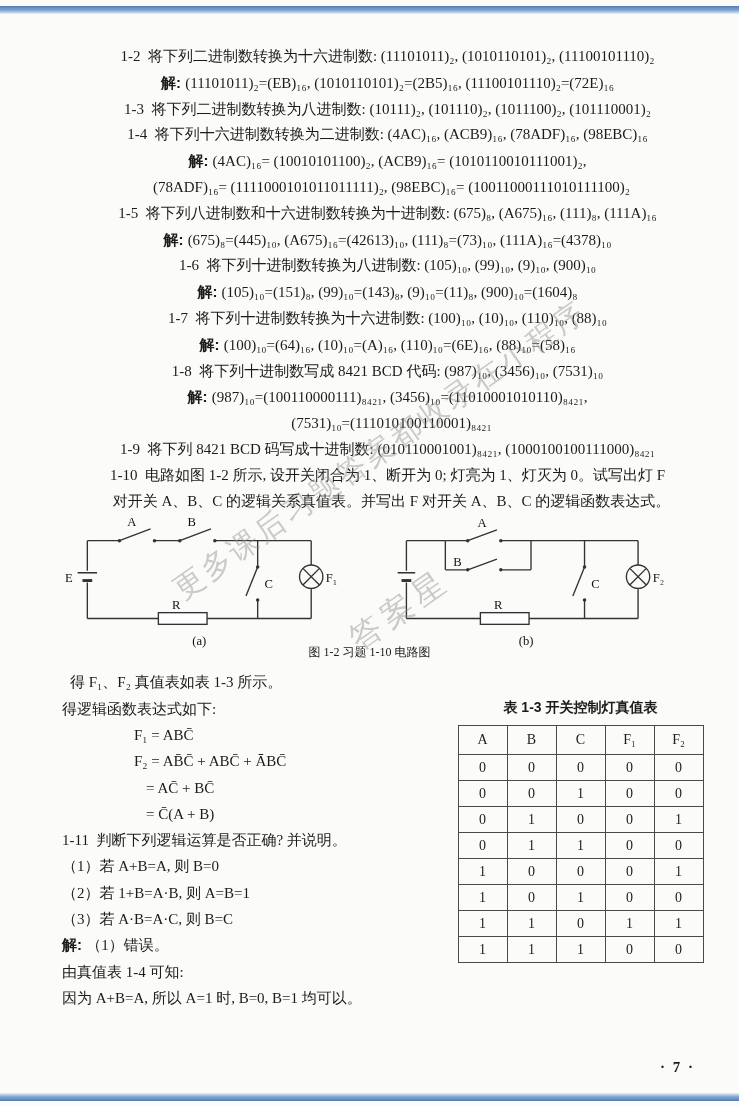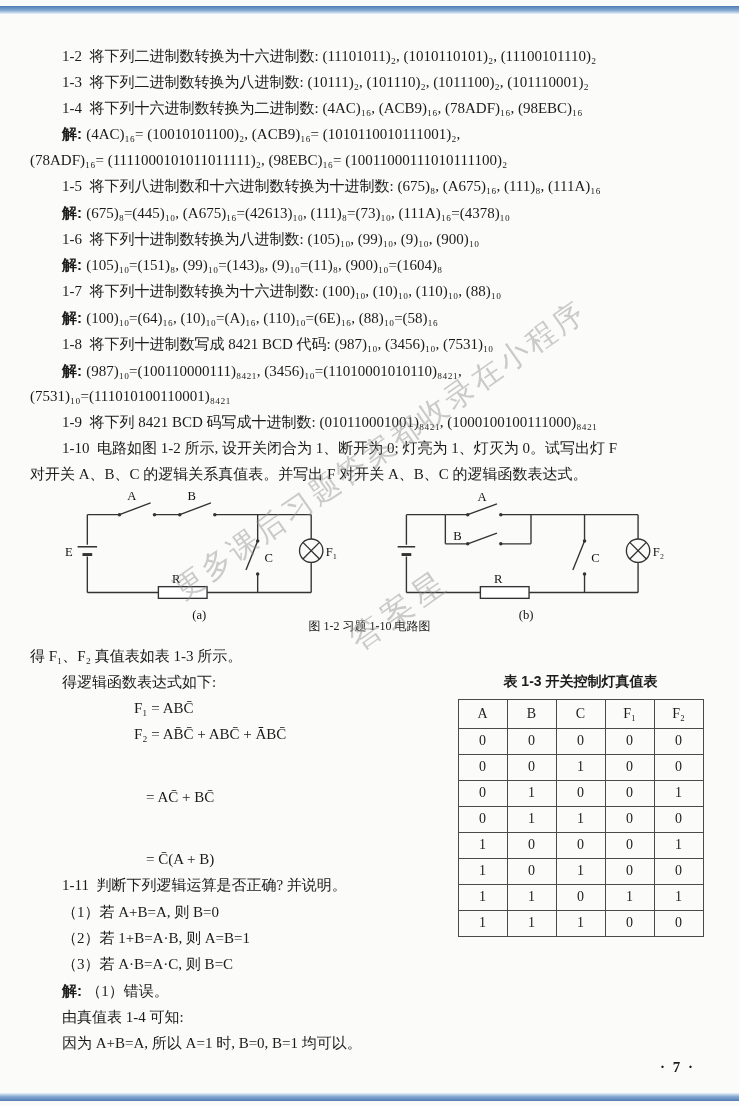--- a/index.html
+++ b/index.html
@@ -2,34 +2,34 @@
 <html><head>
 <meta charset="utf-8">
 <style>
   html,body{margin:0;padding:0;background:#ffffff;}
   .page{position:relative;width:739px;height:1106px;background:#fbfbf9;overflow:hidden;
         font-family:"Liberation Serif","DejaVu Serif",serif;color:#1b1b1b;}
   .rule-top{position:absolute;top:6px;left:0;width:100%;height:8px;
         background:linear-gradient(180deg,#4f7bb5 0%,#86a9d1 55%,#e9f1f9 100%);}
   .rule-bottom{position:absolute;bottom:5px;left:0;width:100%;height:8px;
         background:linear-gradient(0deg,#4f7bb5 0%,#86a9d1 55%,#e9f1f9 100%);}
-  .content-top{margin:44px 26px 0 30px;}
+  .content-top{margin:44px 26px 0 30px;text-align:center;}
   .line{margin:0;font-size:15px;line-height:25.8px;white-space:pre-wrap;}
   .ind{padding-left:32px;}
-  .flush{padding-left:0;}
+  .flush{padding-left:0;margin-left:40px;}
   b.ans{font-family:"Liberation Sans","DejaVu Sans",sans-serif;font-weight:700;}
   .figure{margin-top:2px;text-align:center;}
   .circuits{display:flex;justify-content:center;align-items:flex-start;gap:30px;}
   .fig-caption{font-size:12px;margin-top:-4px;}
   svg text{font-family:"Liberation Serif","DejaVu Serif",serif;}
   .lower{display:flex;margin:8px 26px 0 30px;}
   .lower-left{width:412px;}
   .lower-left .line{line-height:26.3px;}
   .formula{padding-left:104px;}
-  .formula-eq{padding-left:116px;margin-top:36px;}
+  .formula-eq{padding-left:116px;}
   .lower-right{flex:1;margin-left:6px;}
   .tt-title{margin:30px 0 8px;font-weight:700;font-size:14px;text-align:center;
         font-family:"Liberation Sans","DejaVu Sans",sans-serif;}
   table.tt{border-collapse:collapse;margin:0 auto;}
   .tt th,.tt td{border:1px solid #4a4a4a;width:48px;text-align:center;
         font-size:14px;font-weight:normal;padding:0;}
   .tt th{height:28px;}
   .tt td{height:25px;}
   .page-num{position:absolute;right:44px;bottom:30px;font-size:15px;font-weight:700;letter-spacing:2px;}
   .watermark{position:absolute;z-index:4;pointer-events:none;color:#8f8f8f;opacity:0.45;
@@ -42,20 +42,21 @@
 <body>
 
 <div class="page">
   <div class="rule-top"></div>
 
   <div class="watermark wm1">更多课后习题答案都收录在小程序</div>
   <div class="watermark wm2">答案星</div>
 
   <div class="content-top">
       <p class="line ind">1-2  将下列二进制数转换为十六进制数: (11101011)₂, (1010110101)₂, (11100101110)₂</p>
+      <p class="line ind"><b class="ans">解: </b>(11101011)₂=(EB)₁₆, (1010110101)₂=(2B5)₁₆, (11100101110)₂=(72E)₁₆</p>
       <p class="line ind">1-3  将下列二进制数转换为八进制数: (10111)₂, (101110)₂, (1011100)₂, (101110001)₂</p>
       <p class="line ind">1-4  将下列十六进制数转换为二进制数: (4AC)₁₆, (ACB9)₁₆, (78ADF)₁₆, (98EBC)₁₆</p>
       <p class="line ind"><b class="ans">解: </b>(4AC)₁₆= (10010101100)₂, (ACB9)₁₆= (1010110010111001)₂,</p>
       <p class="line flush">(78ADF)₁₆= (1111000101011011111)₂, (98EBC)₁₆= (10011000111010111100)₂</p>
       <p class="line ind">1-5  将下列八进制数和十六进制数转换为十进制数: (675)₈, (A675)₁₆, (111)₈, (111A)₁₆</p>
       <p class="line ind"><b class="ans">解: </b>(675)₈=(445)₁₀, (A675)₁₆=(42613)₁₀, (111)₈=(73)₁₀, (111A)₁₆=(4378)₁₀</p>
       <p class="line ind">1-6  将下列十进制数转换为八进制数: (105)₁₀, (99)₁₀, (9)₁₀, (900)₁₀</p>
       <p class="line ind"><b class="ans">解: </b>(105)₁₀=(151)₈, (99)₁₀=(143)₈, (9)₁₀=(11)₈, (900)₁₀=(1604)₈</p>
       <p class="line ind">1-7  将下列十进制数转换为十六进制数: (100)₁₀, (10)₁₀, (110)₁₀, (88)₁₀</p>
       <p class="line ind"><b class="ans">解: </b>(100)₁₀=(64)₁₆, (10)₁₀=(A)₁₆, (110)₁₀=(6E)₁₆, (88)₁₀=(58)₁₆</p>

